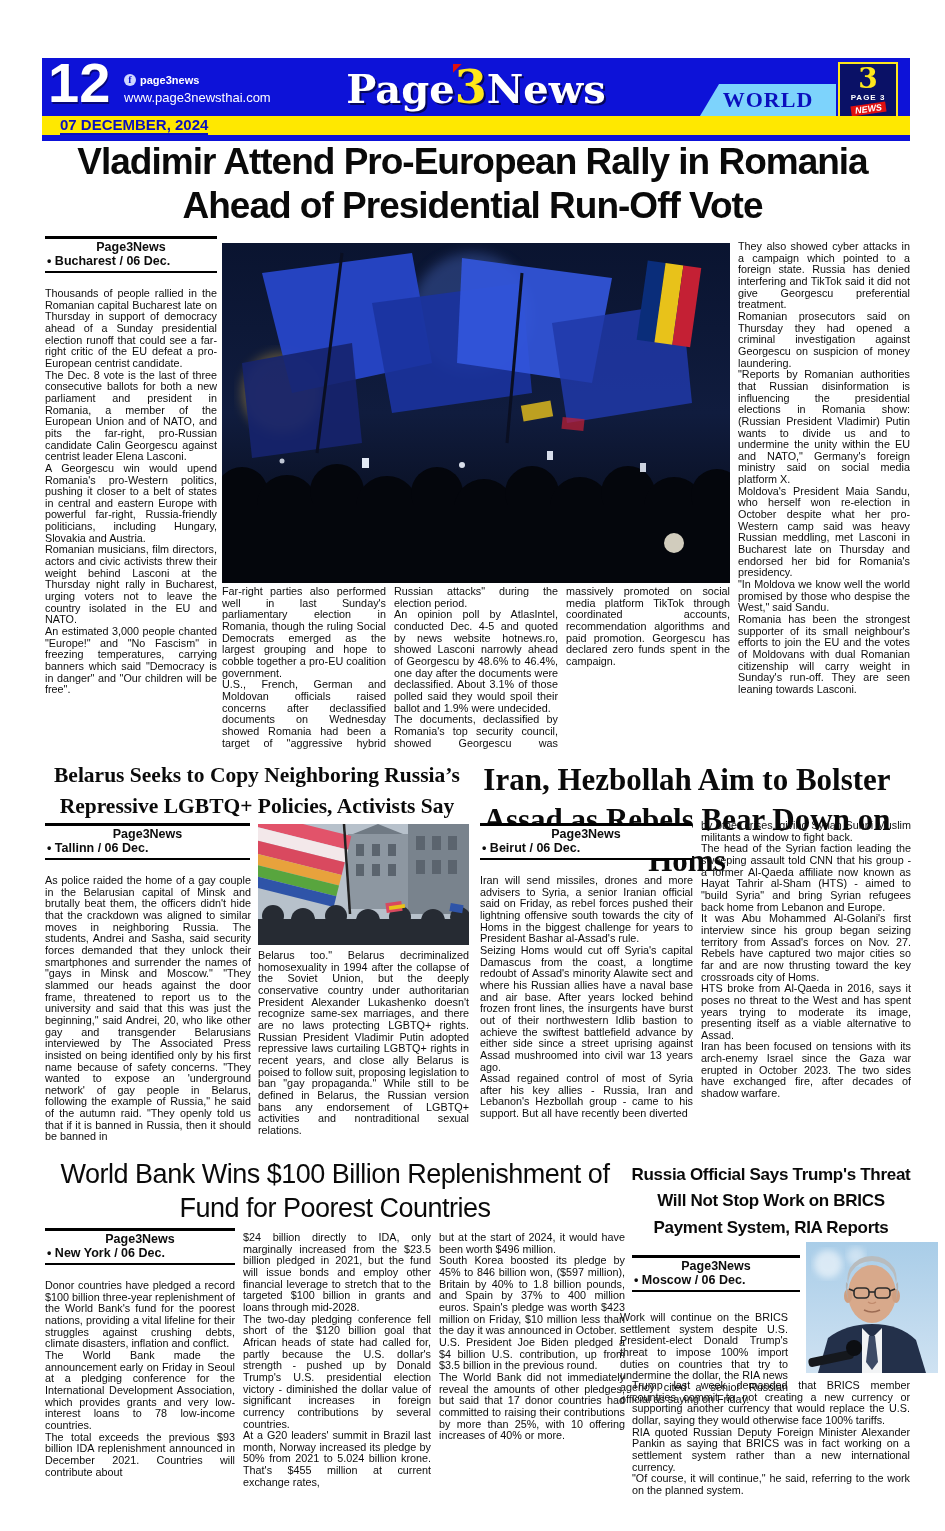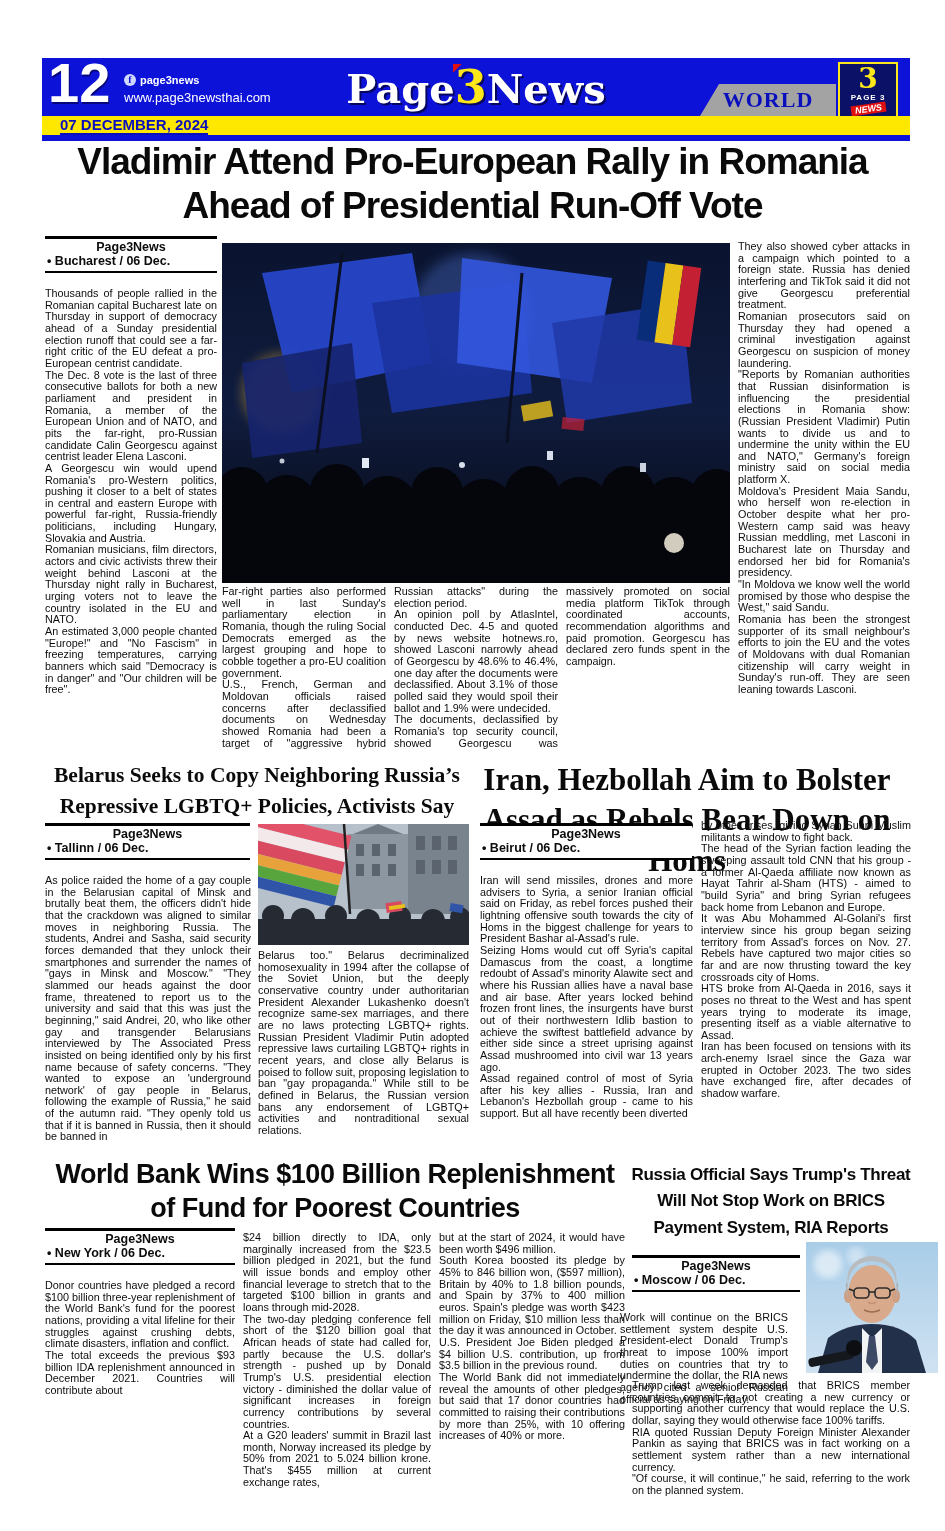--- a/index.html
+++ b/index.html
@@ -12,39 +12,39 @@
             font-family:"Liberation Sans",sans-serif;text-shadow:1px 2px 0 #06077a;}
   .social{left:82px;top:16px;color:#fff;font-size:11px;font-weight:bold;display:flex;align-items:center;gap:4px;}
   .fb{display:inline-block;width:12px;height:12px;border-radius:50%;background:#cfd6ff;color:#0d12d8;
       font-size:10px;font-weight:bold;text-align:center;line-height:12px;font-family:"Liberation Serif",serif;}
   .website{left:82px;top:32px;color:#fff;font-size:13px;font-weight:normal;}
   .masthead{left:0;top:2px;width:100%;text-align:center;font-family:"DejaVu Serif",serif;
             font-weight:bold;font-size:40px;color:#fff;text-shadow:2px 2px 0 #05065e;}
   .masthead .num3{color:#ffe71a;font-size:46px;position:relative;}
   .masthead .num3 .accent{position:absolute;left:-2px;top:4px;width:9px;height:9px;background:#e01010;
             clip-path:polygon(0 0,100% 0,0 100%);}
-  .world-tab{left:700px;top:64px;width:136px;height:32px;background:#a3a3a3;
+  .world-tab{left:700px;top:64px;width:136px;height:32px;background:#7dd3fc;
              clip-path:polygon(14% 0,100% 0,100% 100%,0 100%);display:flex;align-items:center;justify-content:center;}
   .world-tab span{font-family:"Liberation Serif",serif;font-weight:bold;font-size:22px;color:#0a0fbe;letter-spacing:1px;}
   .logo-badge{left:838px;top:42px;width:56px;height:60px;background:#0a1166;border:2px solid #ffe71a;
               display:flex;flex-direction:column;align-items:center;justify-content:flex-start;}
   .logo-badge .l3{font-family:"DejaVu Serif",serif;font-weight:bold;font-size:28px;color:#ffe71a;line-height:28px;margin-top:1px;}
   .logo-badge .lp{color:#fff;font-size:8px;font-weight:bold;letter-spacing:1px;}
   .logo-badge .ln{background:#e01010;color:#fff;font-size:9px;font-weight:bold;font-style:italic;
                   padding:0 4px;transform:rotate(-8deg);margin-top:2px;}
   .date-strip{left:42px;top:96px;width:868px;height:19px;background:#ffe800;display:flex;align-items:center;}
   .date-strip span{margin-left:18px;font-size:15px;font-weight:bold;color:#0a0fbe;border-bottom:2px solid #0a0fbe;}
   .blue-rule{left:42px;top:115px;width:868px;height:6px;background:#0d12d8;}
   
   .hl1{left:50px;top:120px;width:845px;font-weight:bold;font-size:37px;line-height:1.2;
        letter-spacing:-1px;text-align:center;color:#0a0a0a;}
   .hl-serif{font-family:"Liberation Serif",serif;font-weight:bold;text-align:center;color:#0a0a0a;}
   .hl2{left:45px;top:740px;width:424px;font-size:21.5px;line-height:1.45;}
   .hl3{left:470px;top:740px;width:434px;font-size:31px;line-height:1.3;}
-  .hl4{left:45px;top:1138px;width:580px;font-weight:bold;font-size:27px;line-height:1.25;
+  .hl4{left:45px;top:1138px;width:580px;font-weight:normal;font-size:27px;line-height:1.25;
        letter-spacing:-0.5px;text-align:center;color:#0a0a0a;}
   .hl5{left:630px;top:1142px;width:282px;font-weight:bold;font-size:17px;line-height:1.55;
        letter-spacing:-0.3px;text-align:center;color:#0a0a0a;}
   
   .byline{border-top:3px solid #000;border-bottom:2px solid #000;padding:1px 0 3px 0;background:#fff;}
   .byline .brand{text-align:center;font-weight:bold;font-size:12.5px;}
   .byline .dl{font-weight:bold;font-size:12.5px;padding-left:2px;}
   
   .bt{font-size:10.8px;line-height:1.08;text-align:justify;overflow:hidden;}
   .bt p{margin:0;}
@@ -258,20 +258,21 @@
 
   <div class="abs hl4">World Bank Wins $100 Billion Replenishment of Fund for Poorest Countries</div>
 
   <div class="abs byline" style="left:45px;top:1208px;width:190px;">
     <div class="brand">Page3News</div>
     <div class="dl">•  New York / 06 Dec.</div>
   </div>
 
   <div class="abs bt" style="left:45px;top:1260px;width:190px;height:262px;">
     <p>Donor countries have pledged a record $100 billion three-year replenishment of the World Bank's fund for the poorest nations, providing a vital lifeline for their struggles against crushing debts, climate disasters, inflation and conflict.</p>
+    <p>The World Bank made the announcement early on Friday in Seoul at a pledging conference for the International Development Association, which provides grants and very low-interest loans to 78 low-income countries.</p>
     <p>The total exceeds the previous $93 billion IDA replenishment announced in December 2021. Countries will contribute about</p>
   </div>
 
   <div class="abs bt" style="left:243px;top:1212px;width:188px;height:310px;">
     <p>$24 billion directly to IDA, only marginally increased from the $23.5 billion pledged in 2021, but the fund will issue bonds and employ other financial leverage to stretch that to the targeted $100 billion in grants and loans through mid-2028.</p>
     <p>The two-day pledging conference fell short of the $120 billion goal that African heads of state had called for, partly because the U.S. dollar's strength - pushed up by Donald Trump's U.S. presidential election victory - diminished the dollar value of significant increases in foreign currency contributions by several countries.</p>
     <p>At a G20 leaders' summit in Brazil last month, Norway increased its pledge by 50% from 2021 to 5.024 billion krone. That's $455 million at current exchange rates,</p>
   </div>
 
   <div class="abs bt" style="left:439px;top:1212px;width:186px;height:310px;">

